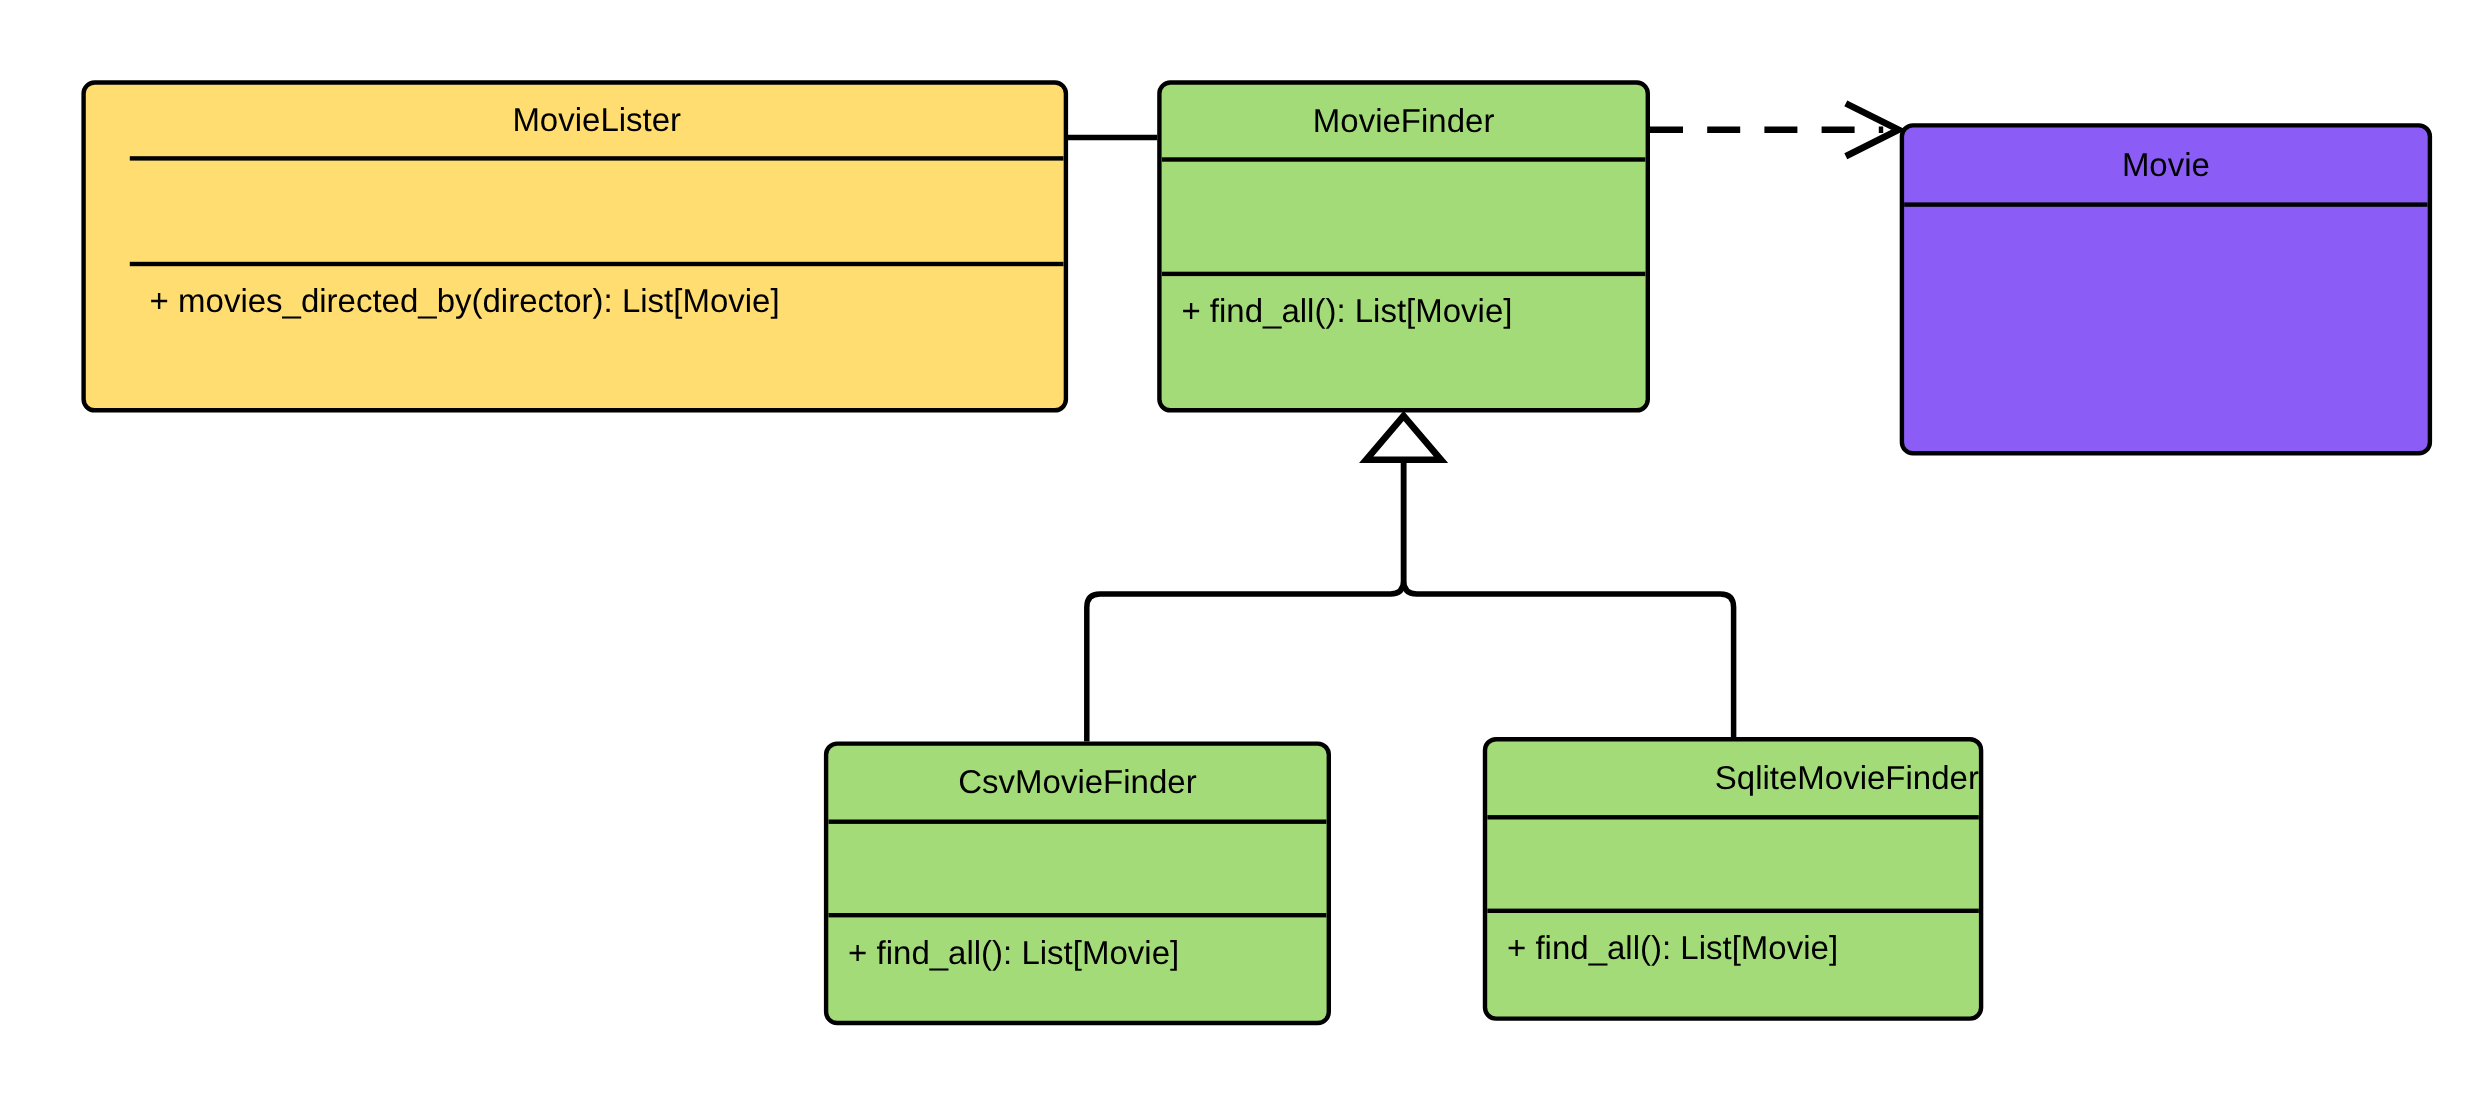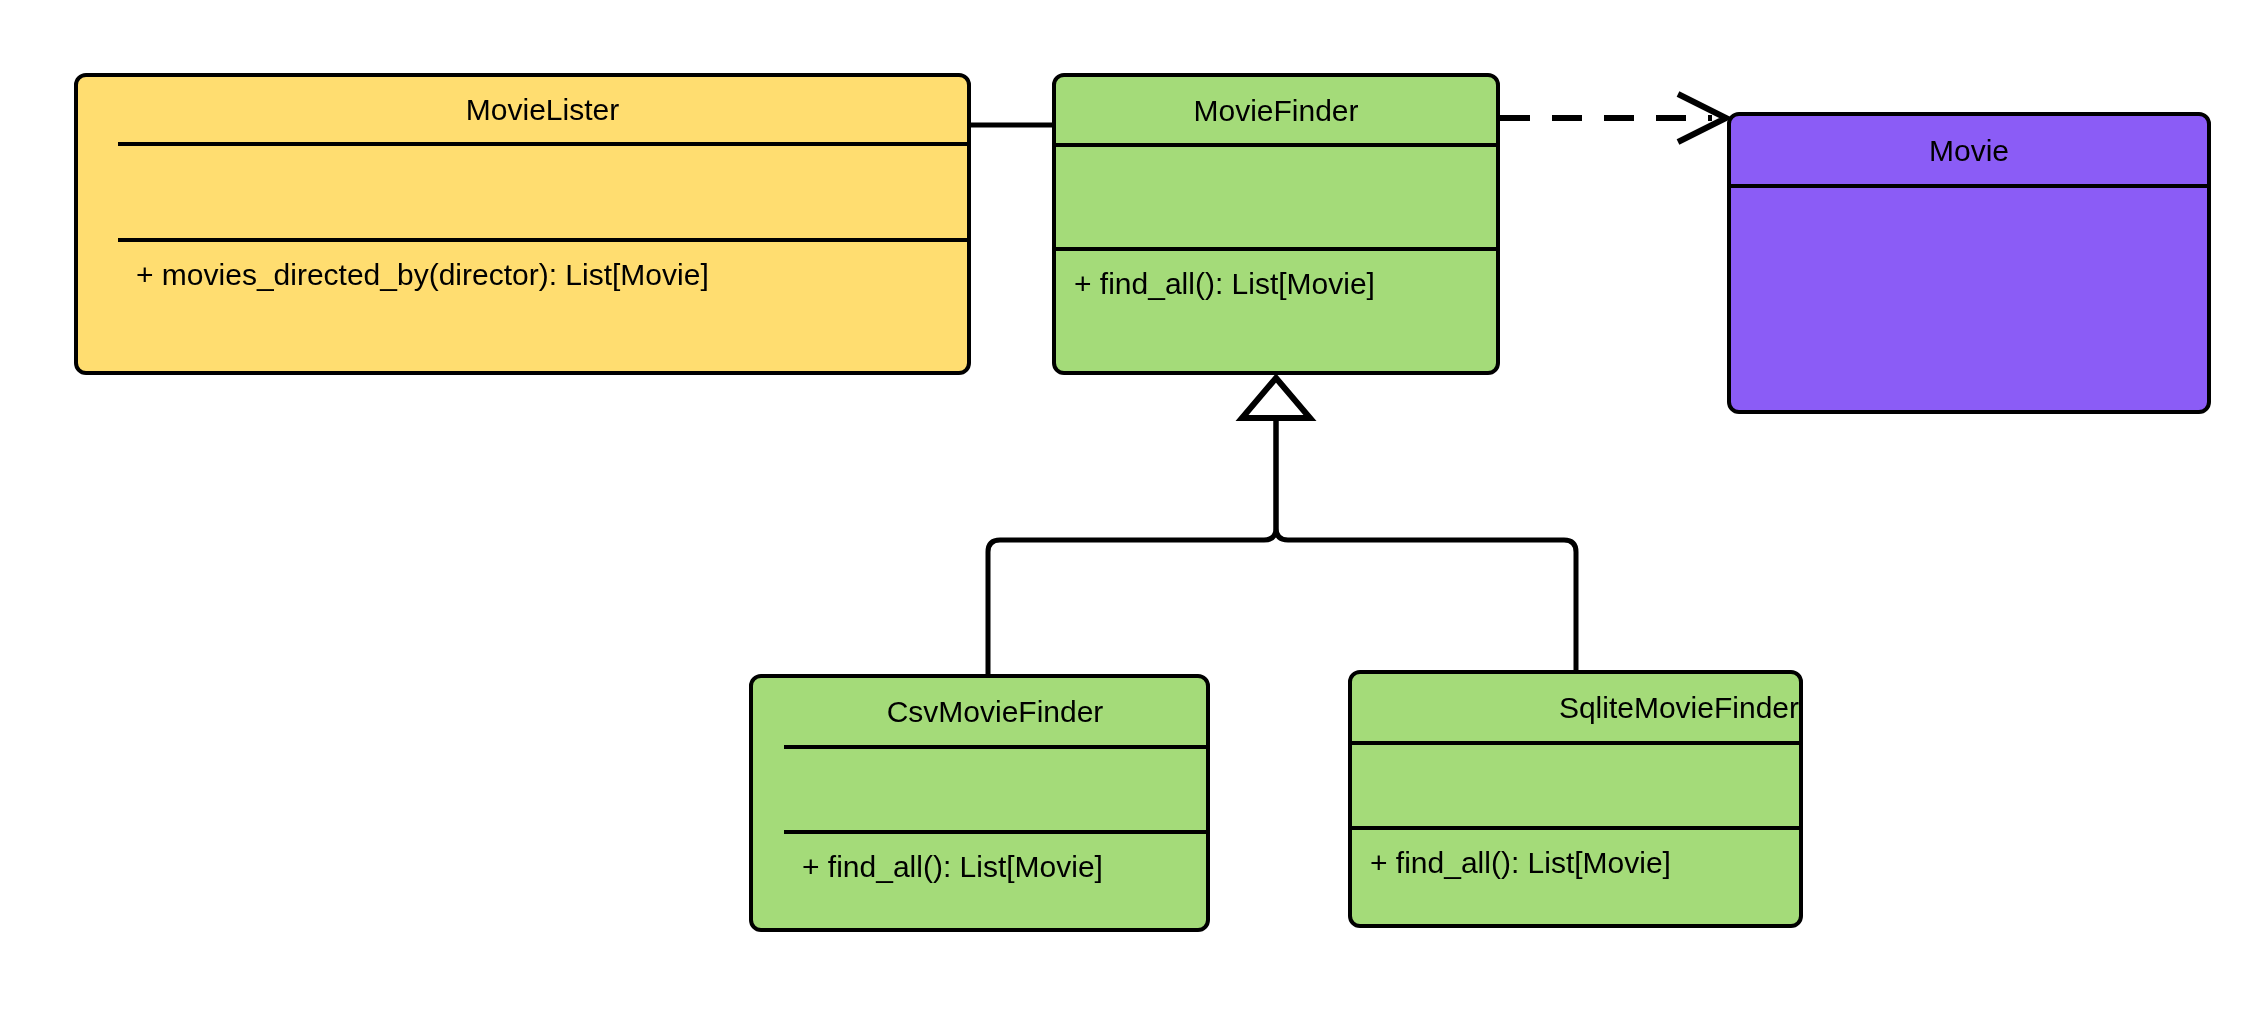--- a/index.html
+++ b/index.html
@@ -107,21 +107,21 @@
     </div>
   </div>
 
   <div class="uml-class" style="left:1727px; top:73px; width:484px; height:302px; background:#8b5cf6;margin-top:39px;">
     <div class="compartment class-name" style="height:68px;">
       <span>Movie</span>
     </div>
     <div class="compartment divided empty-compartment" style="height:87px;"></div>
   </div>
 
-  <div class="uml-class" style="left:749px; top:674px; width:461px; height:258px; background:#a4db79;padding-left:31px;">
+  <div class="uml-class" style="left:749px; top:674px; width:461px; height:258px; background:#a4db79;">
     <div class="compartment class-name" style="height:67px;">
       <span>CsvMovieFinder</span>
     </div>
     <div class="compartment divided empty-compartment" style="height:85px;"></div>
     <div class="compartment divided member-list" style="height:98px;">
       <div class="member">+ find_all(): List[Movie]</div>
     </div>
   </div>
 
   <div class="uml-class" style="left:1348px; top:670px; width:455px; height:258px; background:#a4db79;">

